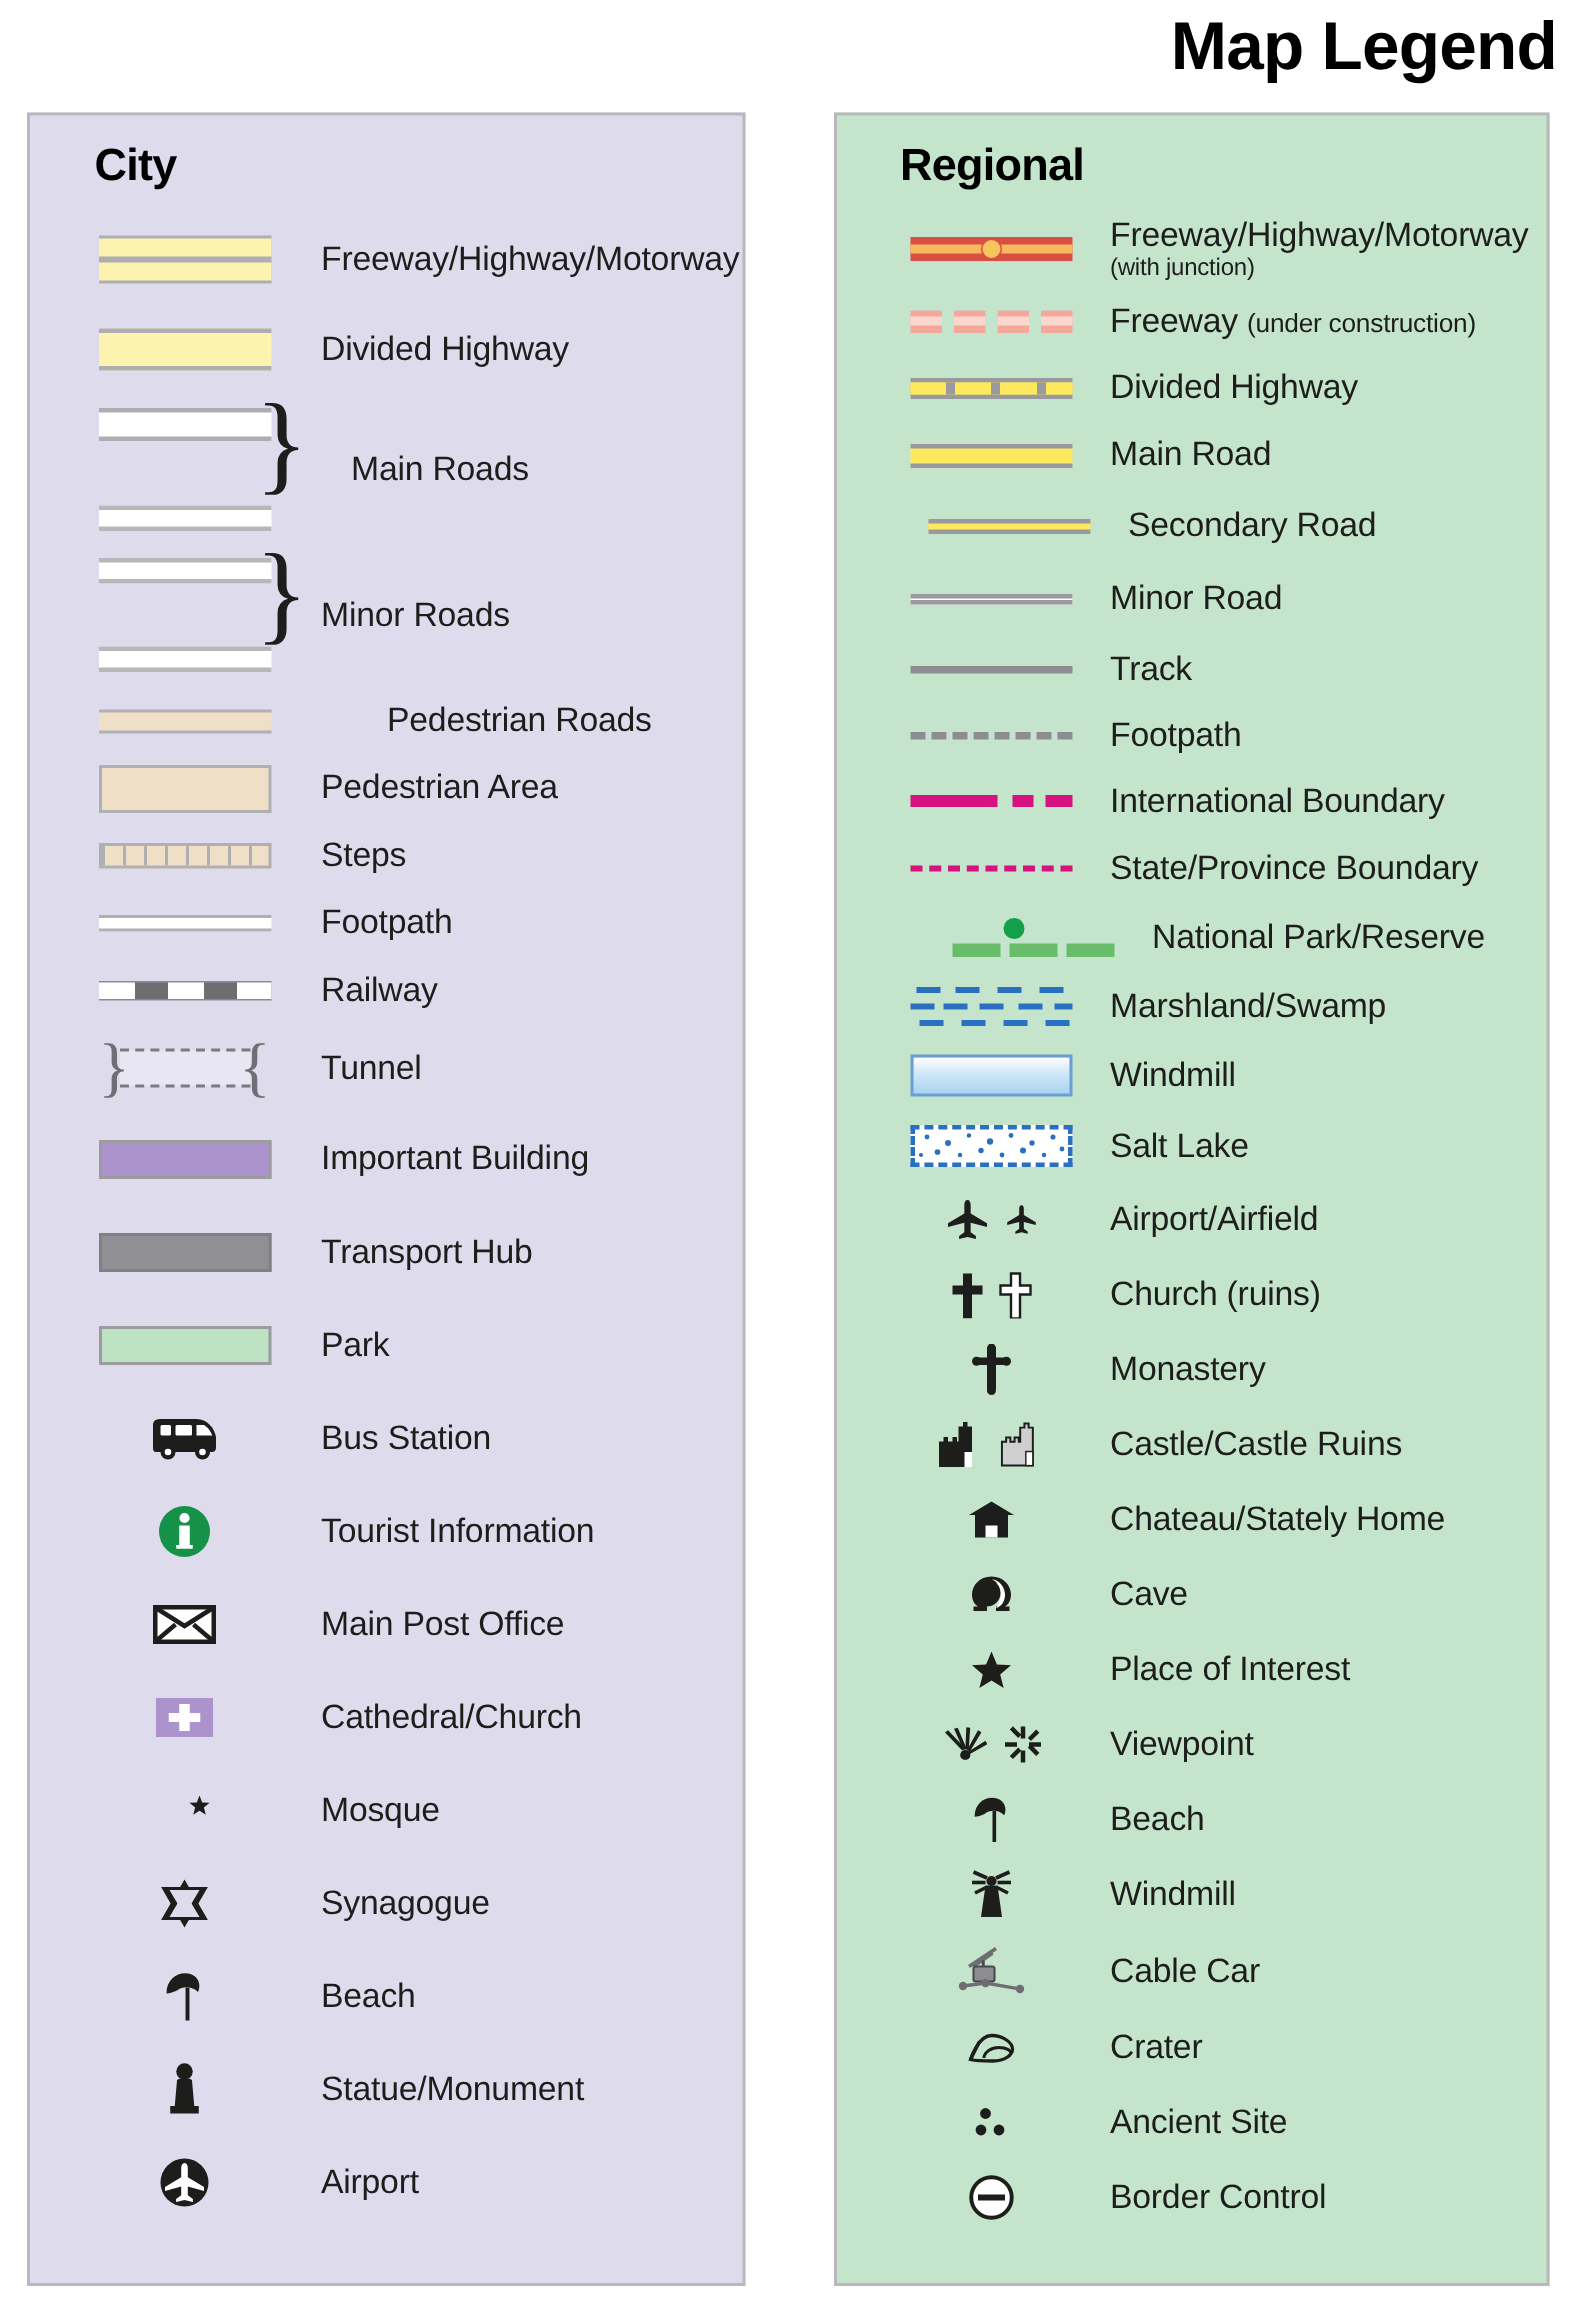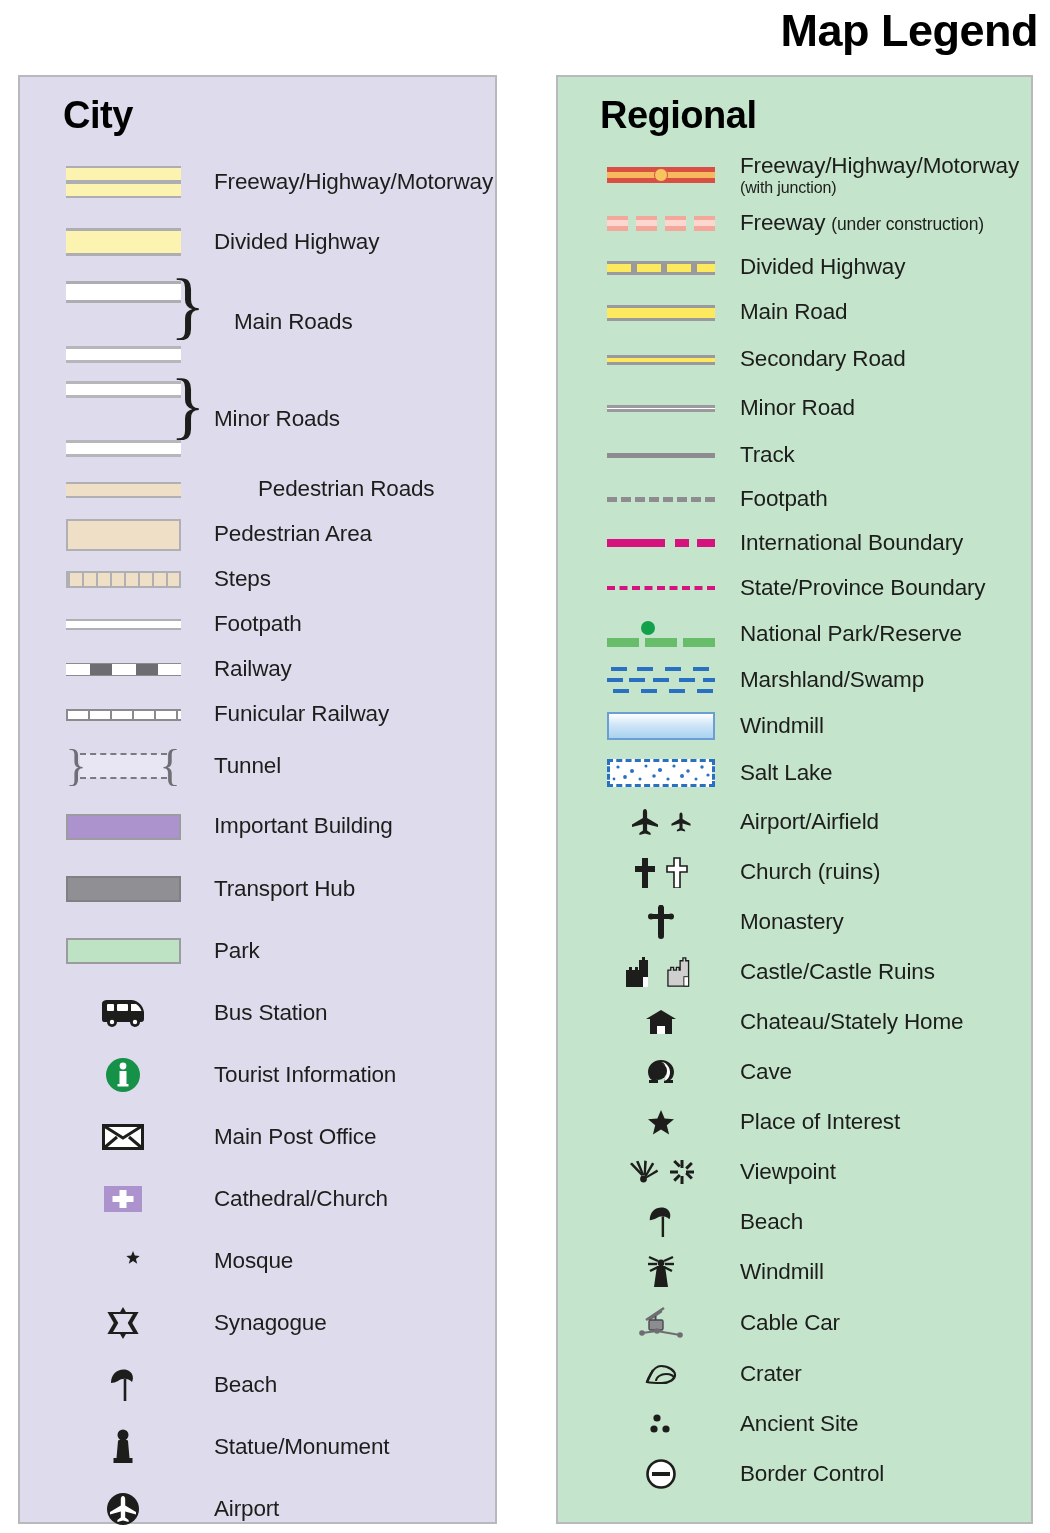--- a/index.html
+++ b/index.html
@@ -38,21 +38,21 @@
     height: 1449px;
     background: #dedbec;
   }
   #panel-regional {
     left: 556px;
     width: 477px;
     height: 1449px;
     background: #c4e4cc;
   }
   .panel-title {
-    font-size: 38px;
+    font-size: 30px;
     font-weight: bold;
     color: #000;
     letter-spacing: -0.5px;
   }
   #panel-city .panel-title { margin: 17px 0 0 43px; }
   #panel-regional .panel-title { margin: 17px 0 0 42px; }
 
   
   .rows { position: relative; }
   .row {
@@ -270,26 +270,20 @@
 
     <div class="row" style="height:45px;">
       <div class="sym">
         <div class="c-bar sw-railway-wrap">
             <div class="sw-railway" style="height:11px;"></div>
           </div>
       </div>
       <div class="lbl">Railway</div>
     </div>
 
-    <div class="row" style="height:45px;">
-      <div class="sym">
-        <div class="c-bar sw-funicular"></div>
-      </div>
-      <div class="lbl">Funicular Railway</div>
-    </div>
 
     <div class="row" style="height:58px;">
       <div class="sym">
         <div class="sw-tunnel">
           <div class="fill"></div>
           <div class="dash t"></div>
           <div class="dash b"></div>
           <div class="brk l">}</div>
           <div class="brk r">{</div>
         </div>
@@ -460,21 +454,21 @@
       <div class="lbl">Divided Highway</div>
     </div>
 
     <div class="row" style="height:45px;">
       <div class="sym">
           <div class="r-bar sw-r-main"></div>
         </div>
       <div class="lbl">Main Road</div>
     </div>
 
-    <div class="row" style="height:49px;">
+    <div class="row" style="height:49px;padding-left:12px;">
       <div class="sym">
           <div class="r-bar sw-r-second"></div>
         </div>
       <div class="lbl">Secondary Road</div>
     </div>
 
     <div class="row" style="height:49px;">
       <div class="sym">
           <div class="r-bar sw-r-minor"></div>
         </div>
@@ -506,21 +500,21 @@
       <div class="lbl">International Boundary</div>
     </div>
 
     <div class="row" style="height:46px;">
       <div class="sym">
           <div class="r-bar sw-r-stbnd"></div>
         </div>
       <div class="lbl">State/Province Boundary</div>
     </div>
 
-    <div class="row" style="height:46px;">
+    <div class="row" style="height:46px;padding-left:28px;">
       <div class="sym">
         <div class="r-bar sw-r-park">
           <span class="dot"></span>
           <span class="seg" style="left:0;width:32px;"></span>
           <span class="seg" style="left:38px;width:32px;"></span>
           <span class="seg" style="left:76px;width:32px;"></span>
         </div>
       </div>
       <div class="lbl">National Park/Reserve</div>
     </div>

